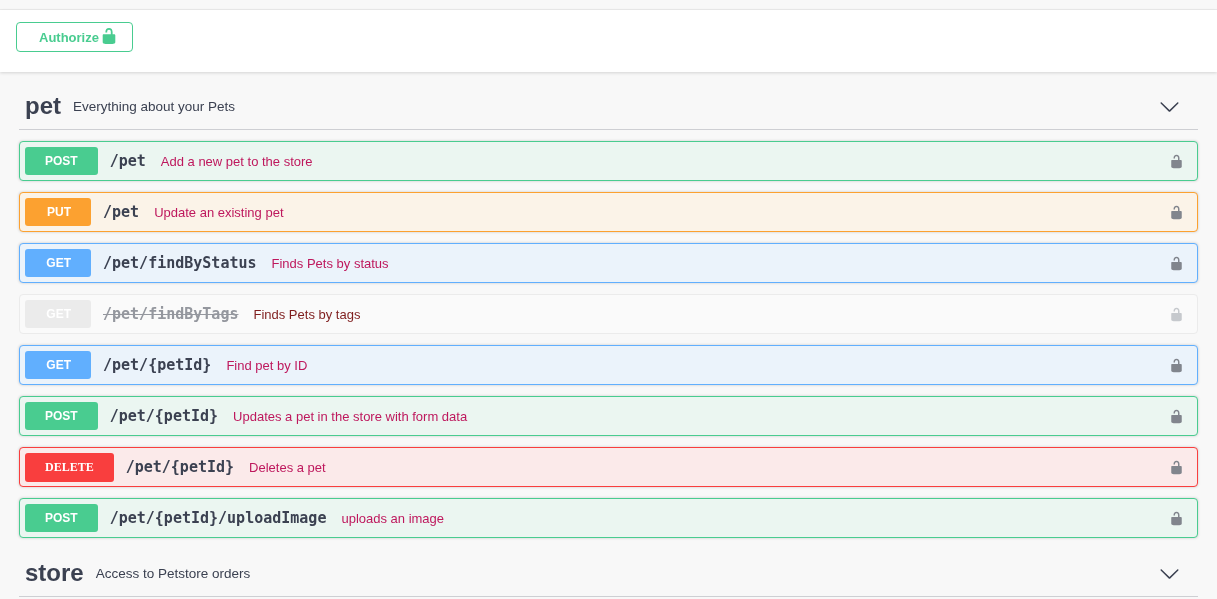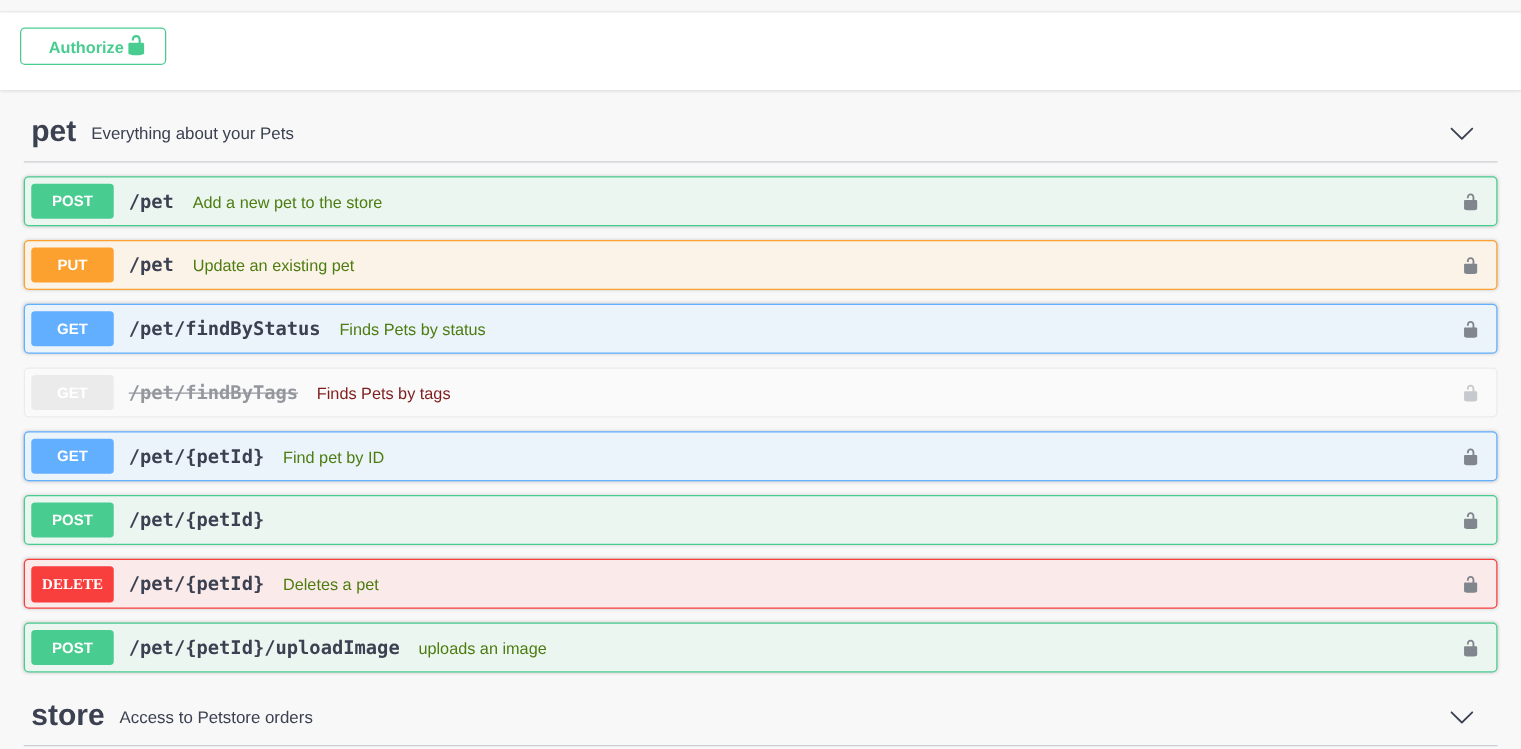--- a/index.html
+++ b/index.html
@@ -94,40 +94,40 @@
     display: flex;
     align-items: center;
     margin-bottom: 11px;
     border: 1px solid;
     border-radius: 4px;
     box-shadow: 0 0 3px rgba(0,0,0,.19);
     cursor: pointer;
   }
   .opblock-method {
     min-width: 66px;
-    padding: 7px 8px;
+    padding: 7px 20px;
     margin-left: 5px;
     border-radius: 3px;
-    text-align: center;
+    text-align: right;
     color: #fff;
     font-size: 12px;
     font-weight: bold;
     font-family: "Liberation Sans", sans-serif;
   }
   .opblock-path {
     margin-left: 12px;
     font-family: "DejaVu Sans Mono", "Liberation Mono", monospace;
     font-size: 15px;
     font-weight: bold;
     color: #3b4151;
   }
   .opblock-desc {
     margin-left: 15px;
     font-size: 13px;
-    color: #4d7c0f;
+    color: #be185d;
   }
   .lock-btn {
     margin-left: auto;
     margin-right: 13px;
     background: none;
     border: none;
     cursor: pointer;
     padding: 0;
     line-height: 0;
   }
@@ -234,20 +234,21 @@
         <svg width="15" height="17" viewBox="0 0 20 20">
                 <path class="row-lock-path" d="M15.8 8H14V5.6C14 2.703 12.665 1 10 1 7.334 1 6 2.703 6 5.6V6h2v-.801C8 3.754 8.797 3 10 3c1.203 0 2 .754 2 2.199V8H4c-.553 0-1 .646-1 1.199V17c0 .549.428 1.139.951 1.307l1.197.387C5.672 18.861 6.55 19 7.1 19h5.8c.549 0 1.428-.139 1.951-.307l1.196-.387c.524-.167.953-.757.953-1.306V9.199C17 8.646 16.352 8 15.8 8z" style="fill: rgb(129, 133, 141);"></path>
               </svg>
       </span>
     </button>
   </div>
 
   <div class="opblock" style="background: rgb(235, 246, 241); border-color: rgb(73, 204, 144);">
     <span class="opblock-method" style="background: rgb(73, 204, 144);">POST</span>
     <span class="opblock-path">/pet/{petId}</span>
+    <span class="opblock-desc">Updates a pet in the store with form data</span>
     <button class="lock-btn">
       <span>
         <svg width="15" height="17" viewBox="0 0 20 20">
                 <path class="row-lock-path" d="M15.8 8H14V5.6C14 2.703 12.665 1 10 1 7.334 1 6 2.703 6 5.6V6h2v-.801C8 3.754 8.797 3 10 3c1.203 0 2 .754 2 2.199V8H4c-.553 0-1 .646-1 1.199V17c0 .549.428 1.139.951 1.307l1.197.387C5.672 18.861 6.55 19 7.1 19h5.8c.549 0 1.428-.139 1.951-.307l1.196-.387c.524-.167.953-.757.953-1.306V9.199C17 8.646 16.352 8 15.8 8z" style="fill: rgb(129, 133, 141);"></path>
               </svg>
       </span>
     </button>
   </div>
 
   <div class="opblock" style="background: rgb(251, 234, 234); border-color: rgb(249, 62, 62);">

